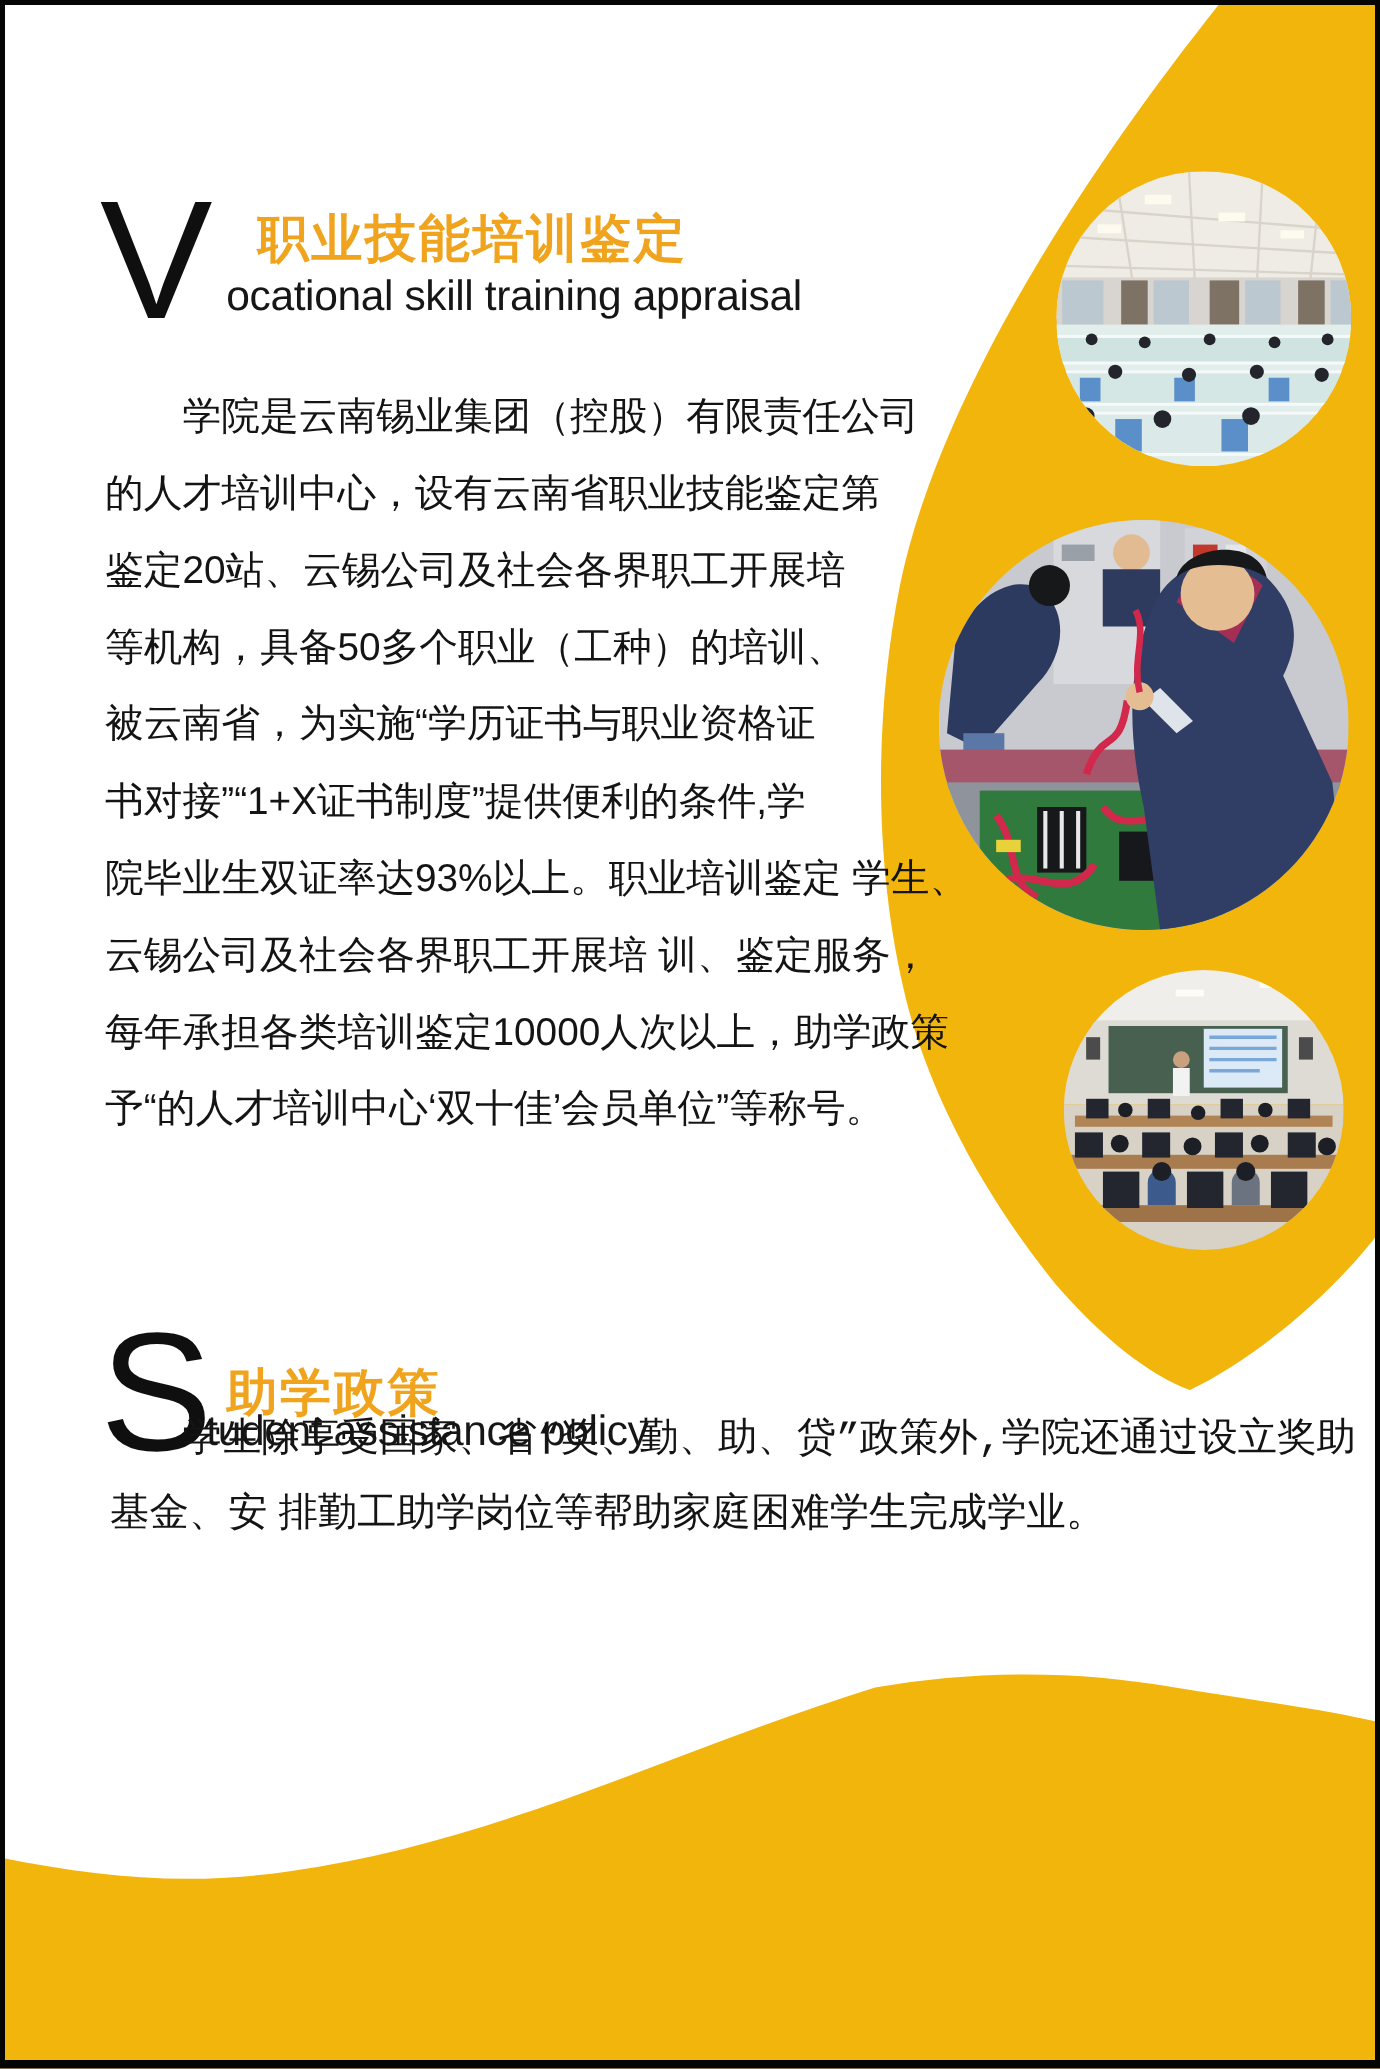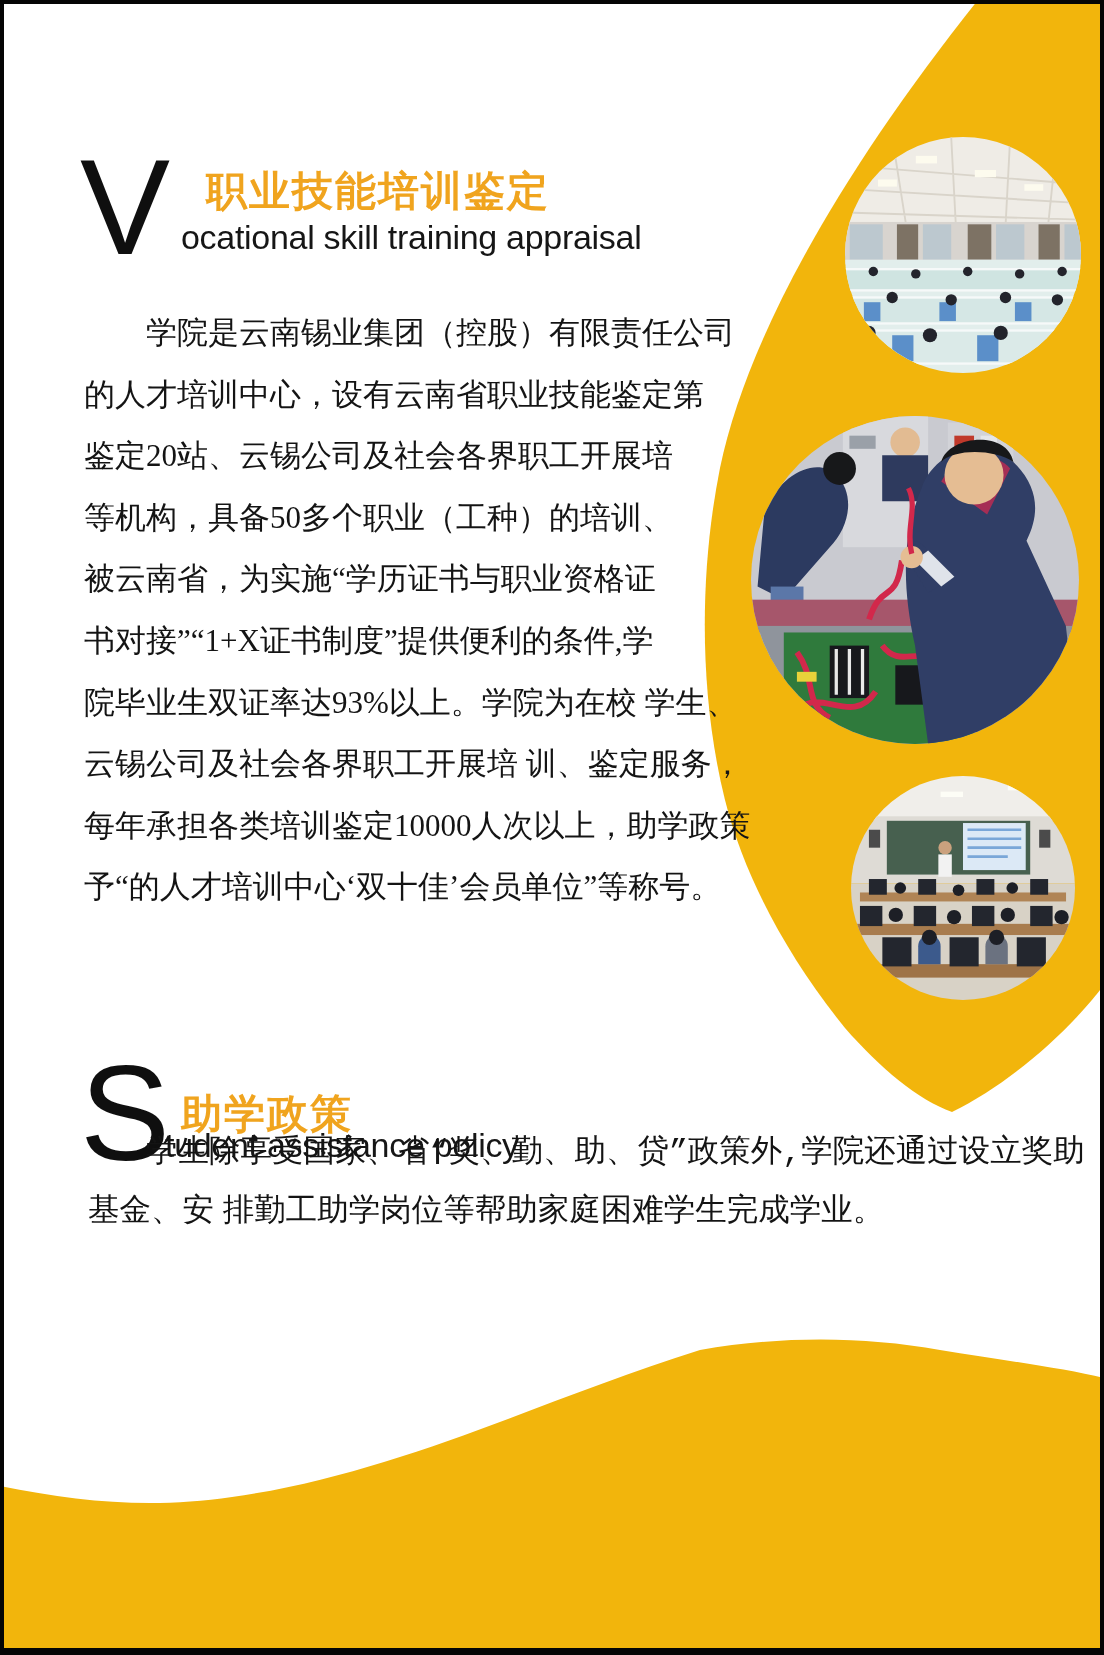--- a/index.html
+++ b/index.html
@@ -39,21 +39,21 @@
   .title-en{
     position:absolute;z-index:3;
     font-size:34px;color:#161616;letter-spacing:-0.3px;white-space:nowrap;
     line-height:1.1;
   }
   .title-en.v{left:181px;top:219px;}
   .title-en.s{left:165px;top:1127px;}
 
   .para{position:absolute;z-index:3;}
   .para-1{left:84px;top:302px;}
-  .para-1 .line{height:61.6px;line-height:61.6px;font-size:31px;white-space:nowrap;color:#141414;font-family:Liberation Serif, serif;}
+  .para-1 .line{height:61.6px;line-height:61.6px;font-size:31px;white-space:nowrap;color:#141414;}
   .para-2{left:88px;top:1124px;}
   .para-2 .line{height:57px;line-height:57px;font-size:31.5px;white-space:nowrap;color:#141414;}
   .line.indent-2em{text-indent:62px;}
   .para-2 .line.indent-2em{text-indent:58px;font-family:Liberation Mono, monospace;}
 
   .frame{
     position:absolute;left:0;top:0;right:0;bottom:0;z-index:6;
     border:4px solid #050505;border-bottom-width:7px;
     box-sizing:border-box;pointer-events:none;
   }
@@ -223,21 +223,21 @@
   <div class="title-cn v">职业技能培训鉴定</div>
   <div class="title-en v">ocational skill training appraisal</div>
 
   <div class="para para-1">
     <div class="line indent-2em">学院是云南锡业集团（控股）有限责任公司</div>
     <div class="line">的人才培训中心，设有云南省职业技能鉴定第</div>
     <div class="line">鉴定20站、云锡公司及社会各界职工开展培</div>
     <div class="line">等机构，具备50多个职业（工种）的培训、</div>
     <div class="line">被云南省，为实施“学历证书与职业资格证</div>
     <div class="line">书对接”“1+X证书制度”提供便利的条件,学</div>
-    <div class="line">院毕业生双证率达93%以上。学院为在校 学生、</div>
+    <div class="line">院毕业生双证率达93%以上。职业培训鉴定 学生、</div>
     <div class="line">云锡公司及社会各界职工开展培 训、鉴定服务，</div>
     <div class="line">每年承担各类培训鉴定10000人次以上，助学政策</div>
     <div class="line">予“的人才培训中心‘双十佳’会员单位”等称号。</div>
   </div>
 
   <div class="dropcap s">S</div>
   <div class="title-cn s">助学政策</div>
   <div class="title-en s">tudent assistance policy</div>
 
   <div class="para para-2">

